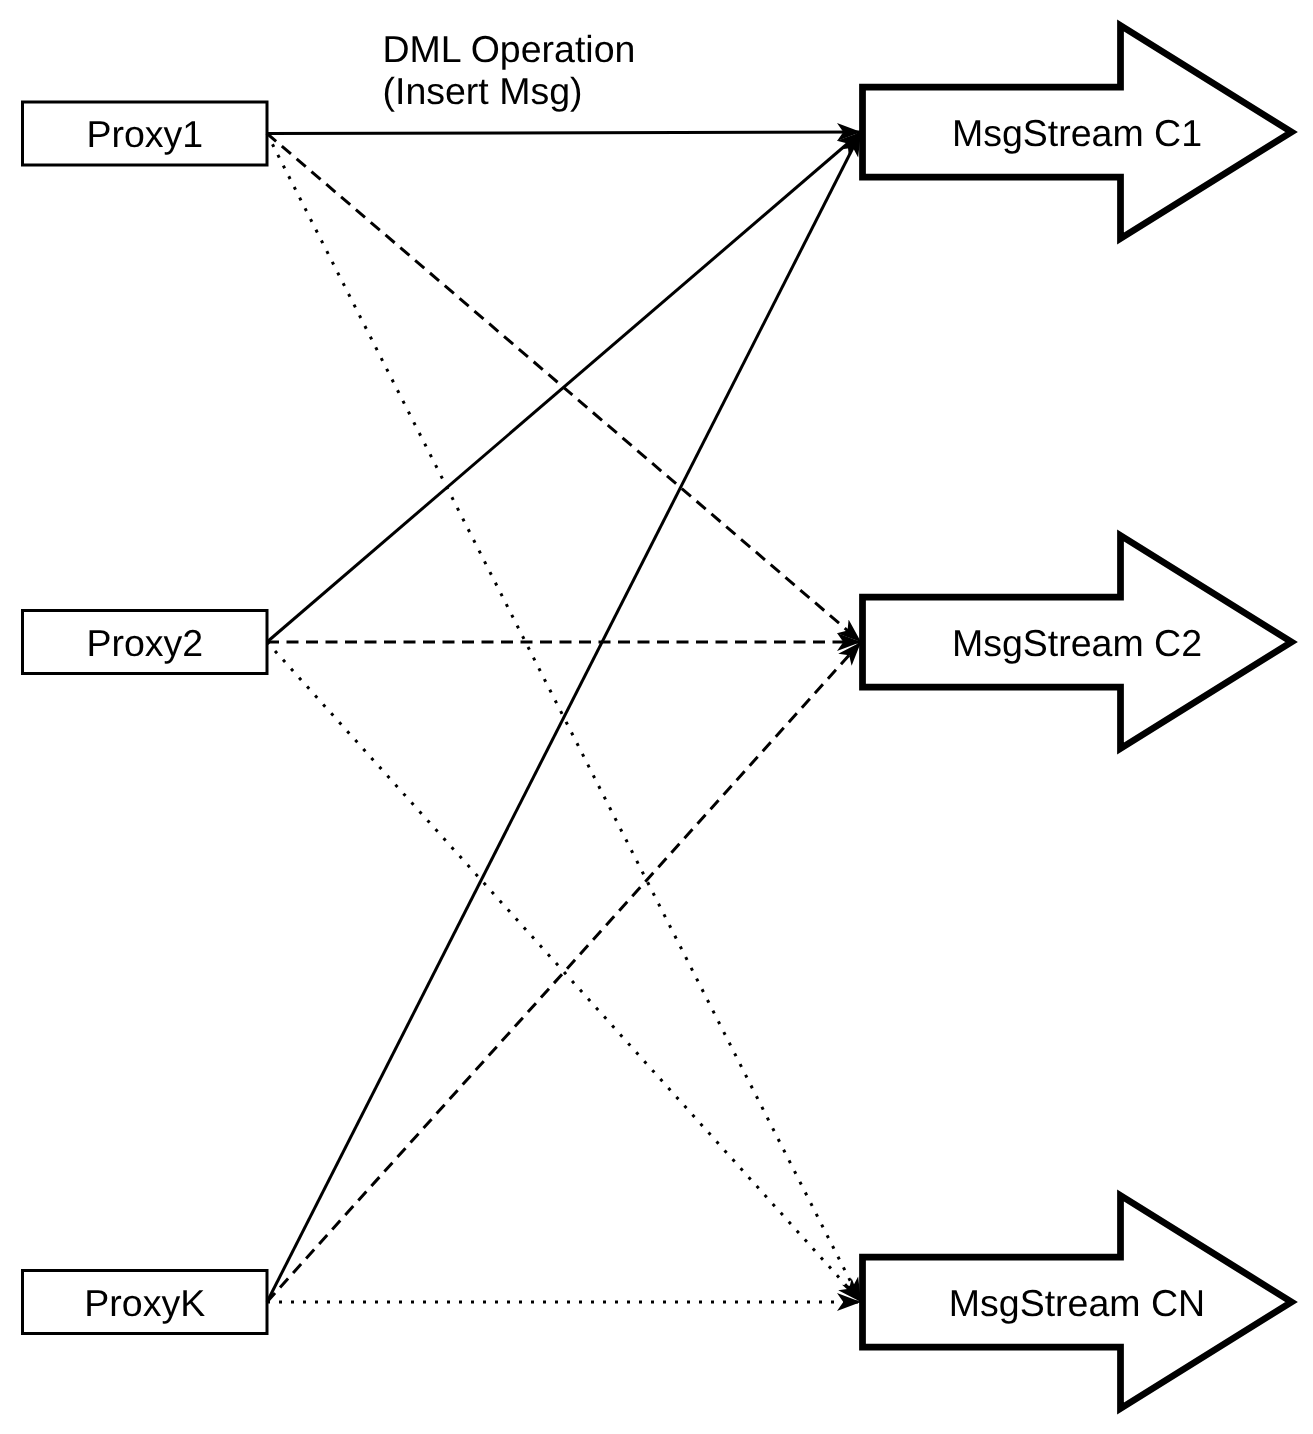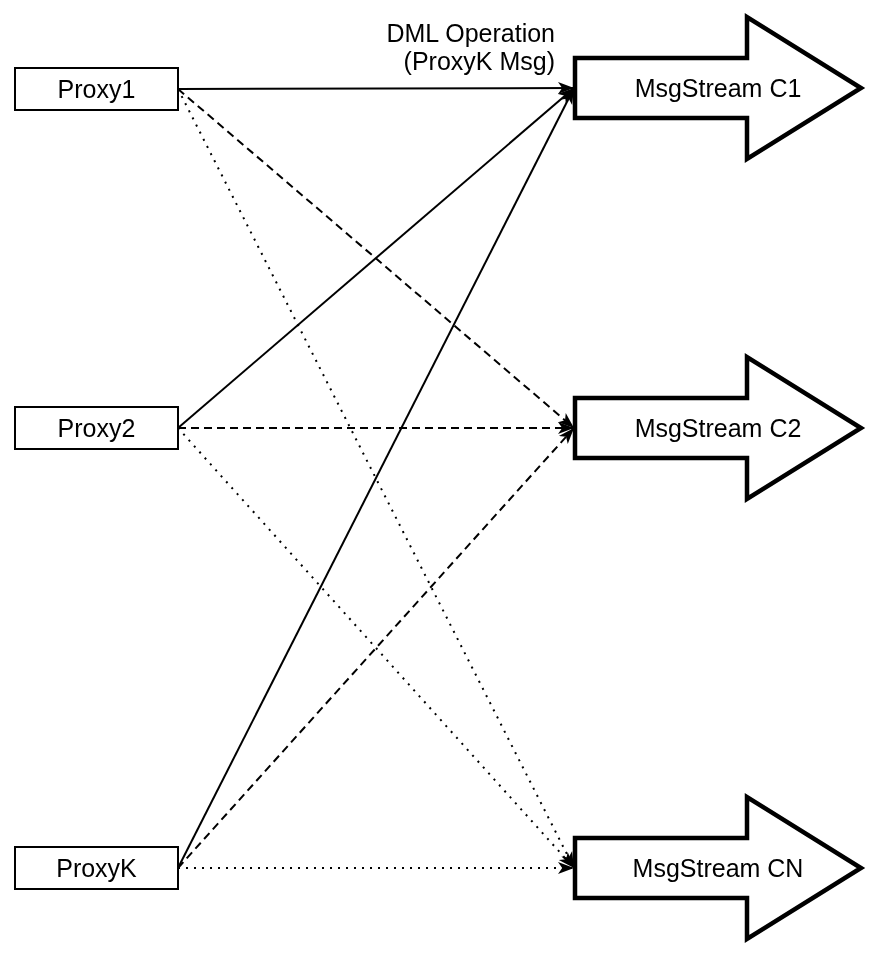--- a/index.html
+++ b/index.html
@@ -15,21 +15,21 @@
     position: absolute;
     left: 0; top: 0;
     width: 875px; height: 956px;
     display: block;
   }
   .diagram-title {
     position: absolute;
     left: 255px;
     top: 19px;
     width: 300px;
-    text-align: right;
+    text-align: left;
     font-size: 25px;
     line-height: 28px;
     color: var(--text, #000000);
     white-space: nowrap;
   }
   .proxy-shape {
     fill: var(--node-fill, #ffffff);
     stroke: var(--stroke, #000000);
     stroke-width: 2px;
   }
@@ -95,15 +95,15 @@
         <line x1="178" y1="428" x2="574" y2="428" class="edge edge-dashed" marker-end="url(#arrowhead)" stroke-dasharray="8 5"></line>
         <line x1="178" y1="428" x2="574" y2="868" class="edge edge-dotted" marker-end="url(#arrowhead)" stroke-dasharray="2 6"></line>
         <line x1="178" y1="868" x2="574" y2="88" class="edge edge-solid" marker-end="url(#arrowhead)"></line>
         <line x1="178" y1="868" x2="574" y2="428" class="edge edge-dashed" marker-end="url(#arrowhead)" stroke-dasharray="8 5"></line>
         <line x1="178" y1="868" x2="574" y2="868" class="edge edge-dotted" marker-end="url(#arrowhead)" stroke-dasharray="2 6"></line>
       </g>
   </svg>
 
   <div class="diagram-title">
     <div>DML Operation</div>
-    <div>(ProxyK Msg)</div>
+    <div>(Insert Msg)</div>
   </div>
 </div>
 
 </body></html>

